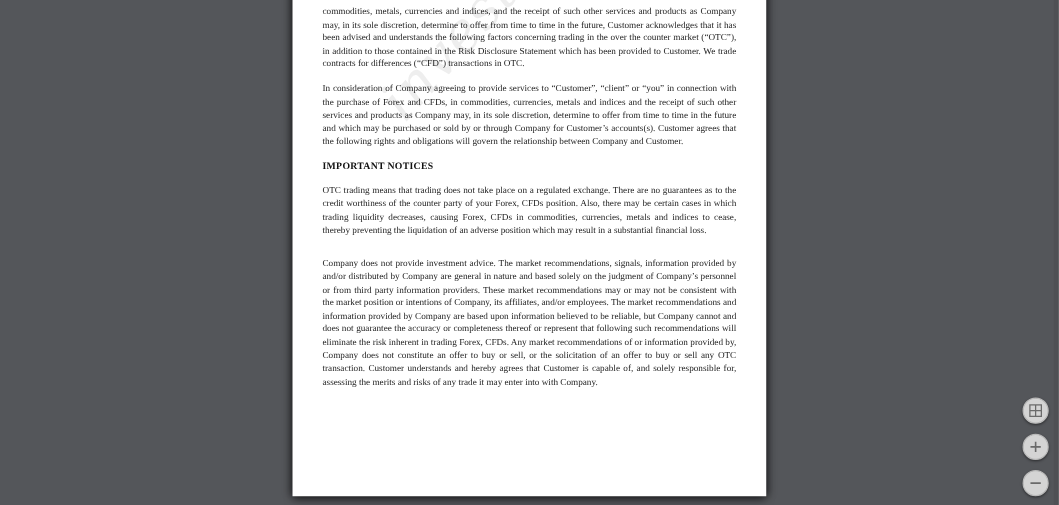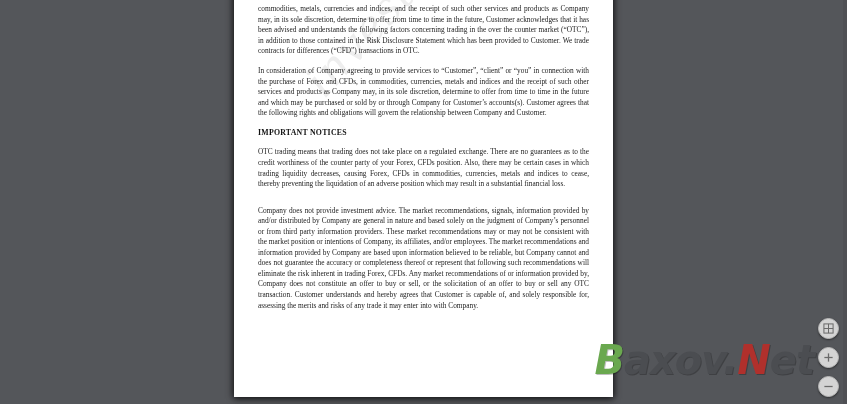--- a/index.html
+++ b/index.html
@@ -175,23 +175,20 @@
         <p class="para">OTC trading means that trading does not take place on a regulated exchange. There are no guarantees as to the credit worthiness of the counter party of your Forex, CFDs position. Also, there may be certain cases in which trading liquidity decreases, causing Forex, CFDs in commodities, currencies, metals and indices to cease, thereby preventing the liquidation of an adverse position which may result in a substantial financial loss.</p>
 
         <p class="para last">Company does not provide investment advice. The market recommendations, signals, information provided by and/or distributed by Company are general in nature and based solely on the judgment of Company’s personnel or from third party information providers. These market recommendations may or may not be consistent with the market position or intentions of Company, its affiliates, and/or employees. The market recommendations and information provided by Company are based upon information believed to be reliable, but Company cannot and does not guarantee the accuracy or completeness thereof or represent that following such recommendations will eliminate the risk inherent in trading Forex, CFDs. Any market recommendations of or information provided by, Company does not constitute an offer to buy or sell, or the solicitation of an offer to buy or sell any OTC transaction. Customer understands and hereby agrees that Customer is capable of, and solely responsible for, assessing the merits and risks of any trade it may enter into with Company.</p>
 
       </div>
     </div>
   </div>
 
   <div id="right-rail"></div>
 
-  <div id="site-watermark">
-    <span class="wm-b">B</span><span class="wm-ax">axov.</span><span class="wm-n">N</span><span class="wm-et">et</span>
-  </div>
 
   <div id="controls">
 
     <div class="ctl-btn" title="Fit page">
       <span>
         <svg width="11" height="11" viewBox="0 0 12 12" aria-hidden="true">
           <rect x="1" y="1" width="10" height="10" fill="none" stroke="#6a6a6a" stroke-width="1.1"></rect>
           <line x1="6" y1="1" x2="6" y2="11" stroke="#6a6a6a" stroke-width="1.1"></line>
           <line x1="1" y1="6" x2="11" y2="6" stroke="#6a6a6a" stroke-width="1.1"></line>
         </svg>

